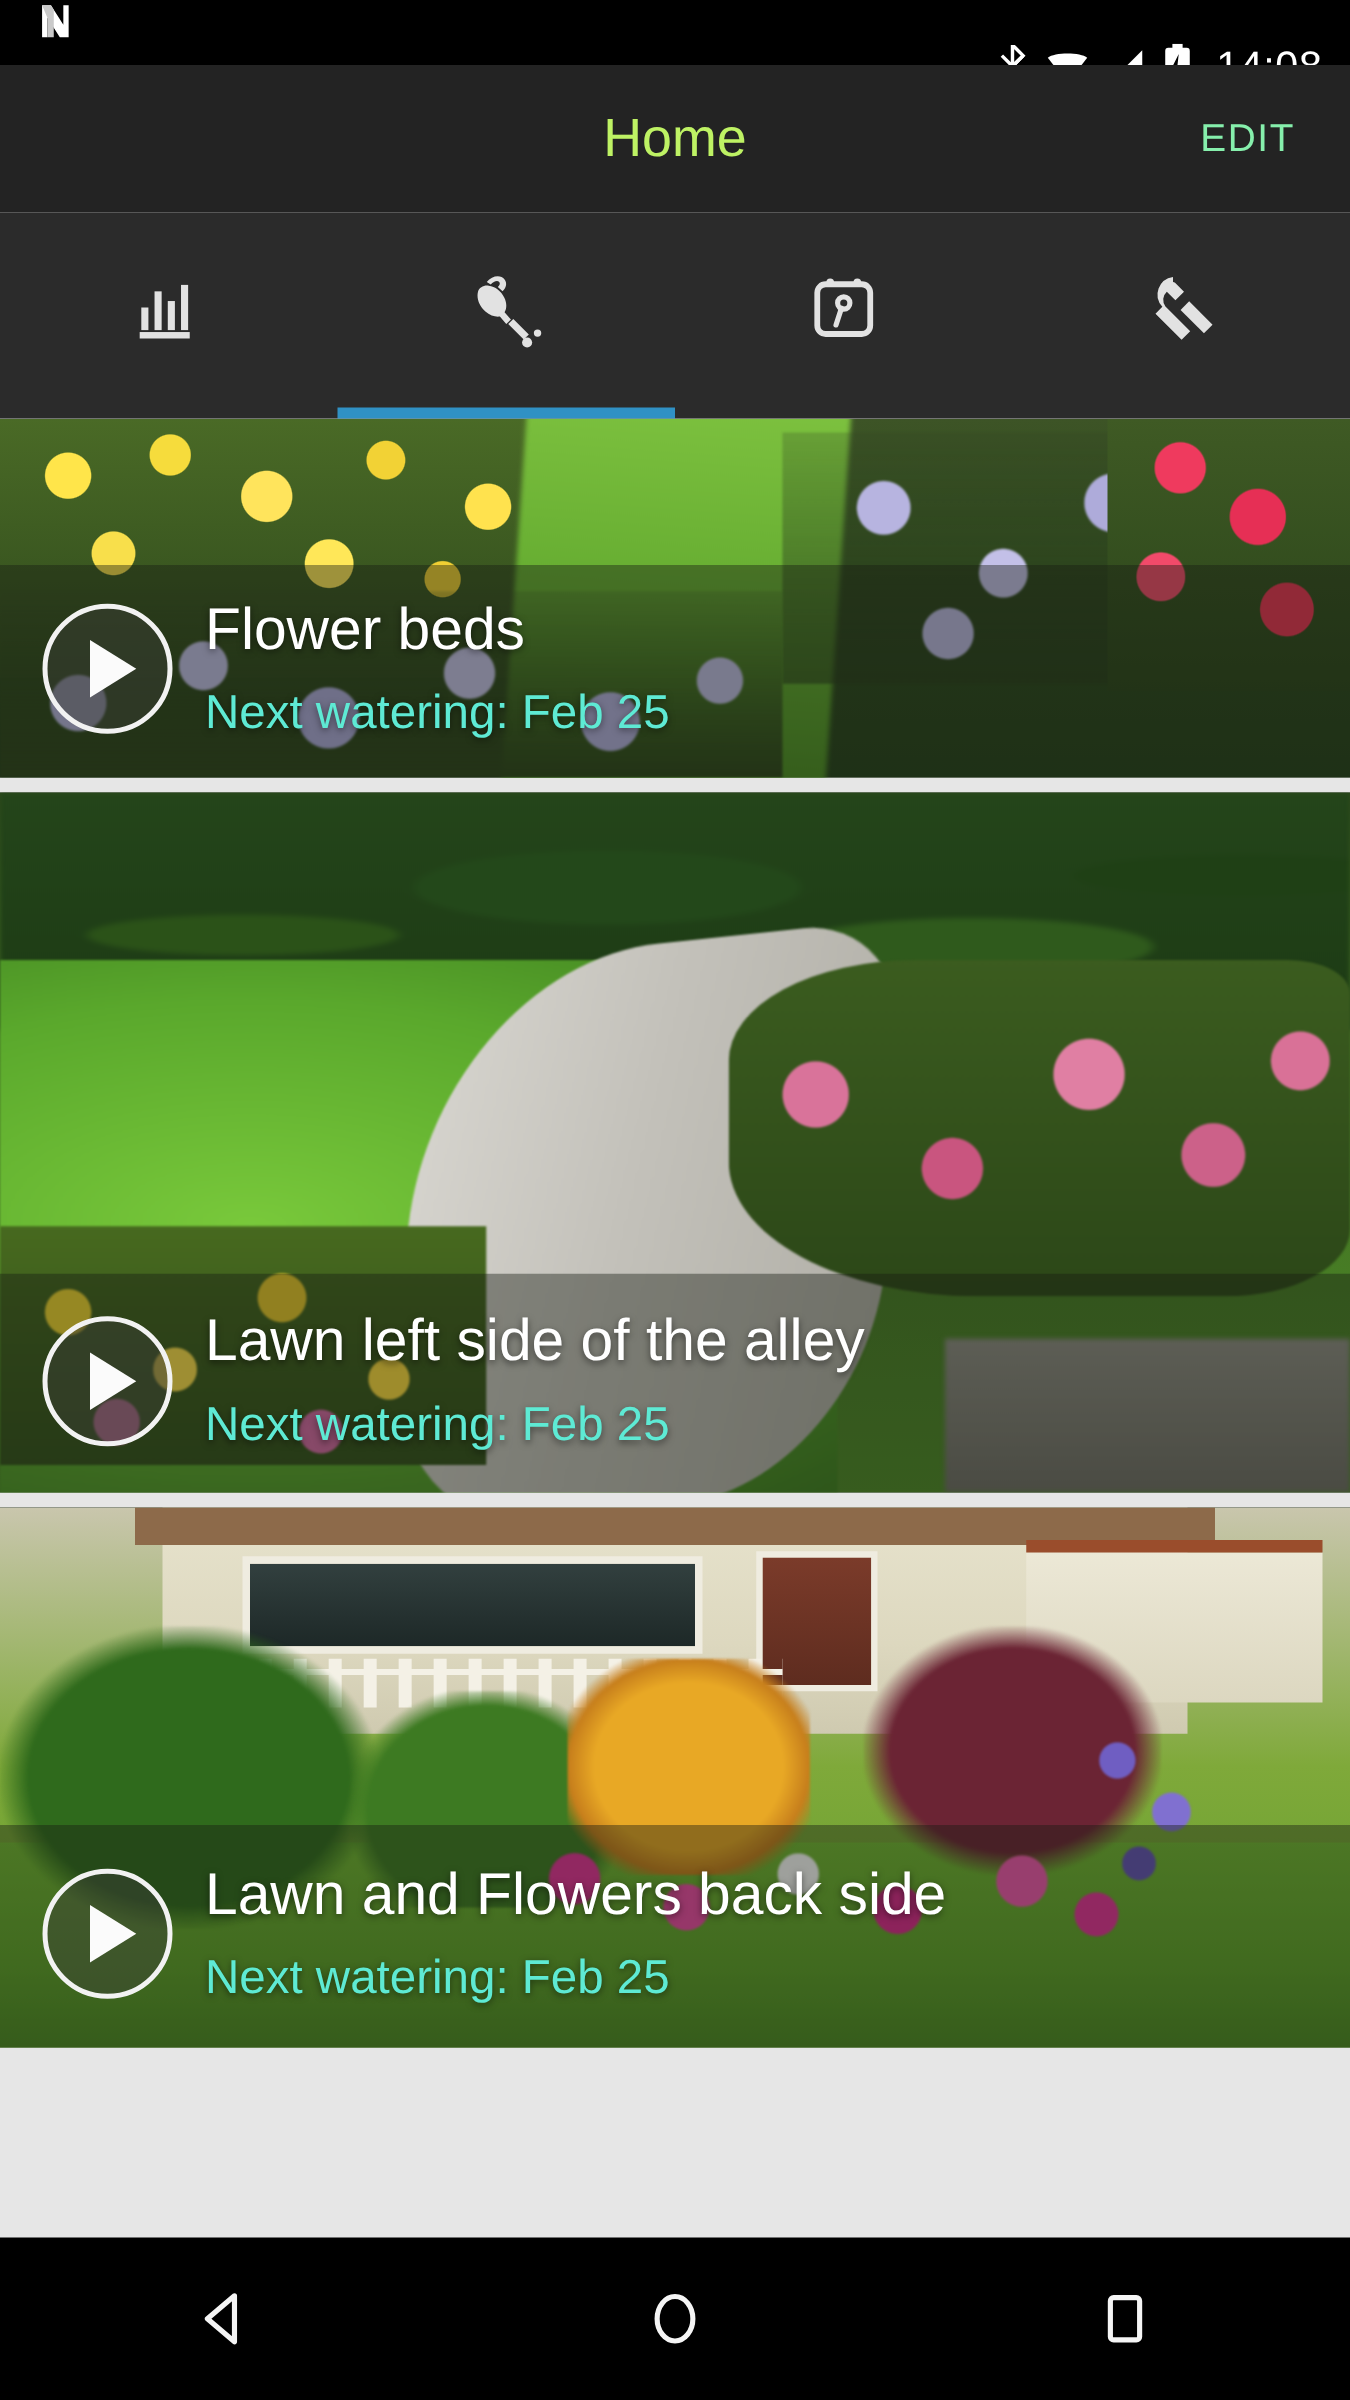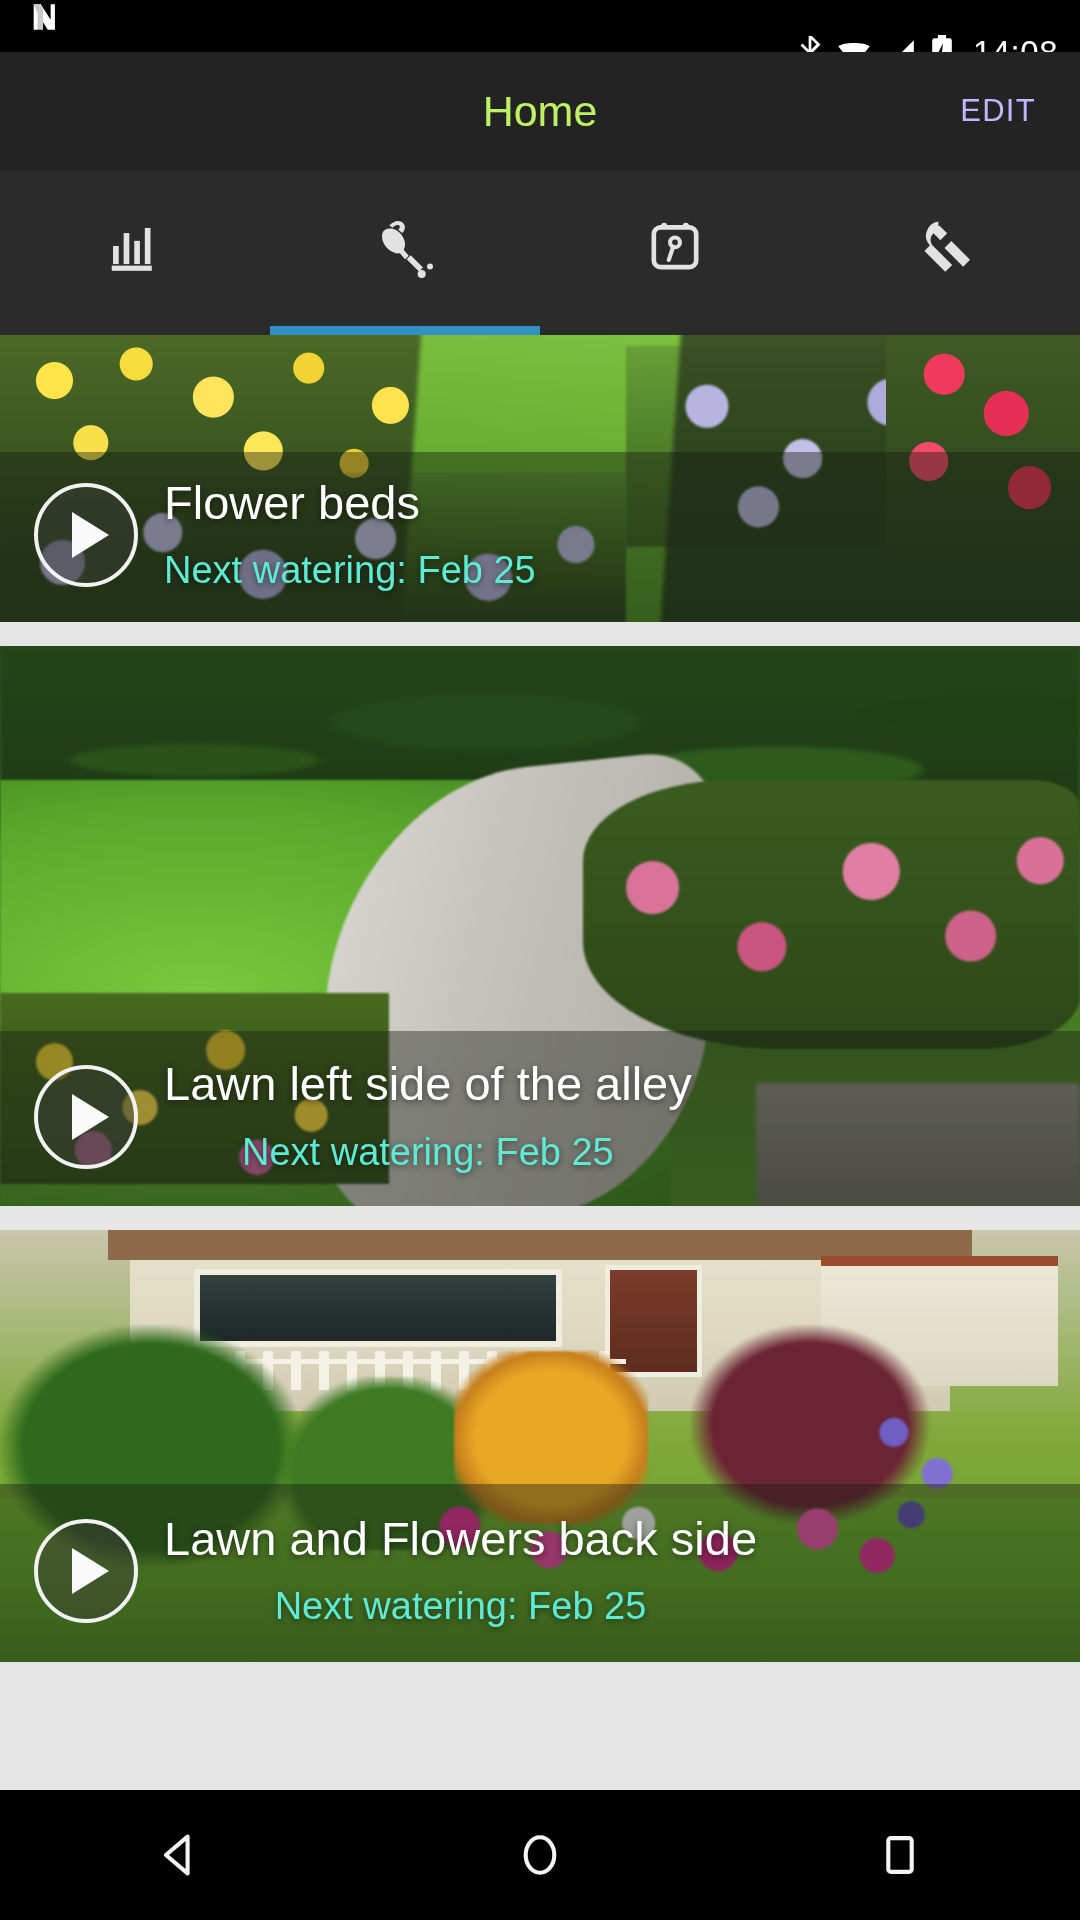--- a/index.html
+++ b/index.html
@@ -31,21 +31,21 @@
   .appbar-left {
     display:flex; align-items:center; gap:14px;
     padding-left:44px; cursor:pointer;
   }
   .back-label { color:#f2f2f2; font-size:41px; font-weight:400; }
   .appbar-title {
     position:absolute; left:0; width:1080px; text-align:center;
     color:#bef264; font-size:43px; font-weight:400; pointer-events:none;
   }
   .appbar-action {
-    margin-left:auto; padding-right:44px; color:#c4b5fd;
+    margin-left:auto; padding-right:44px; color:#86efac;
     font-size:31px; letter-spacing:1.3px; cursor:pointer; z-index:2;
   }
 
   
   .tabbar {
     position:absolute; top:170px; left:0; width:1080px; height:165px;
     background:#2b2b2b; display:flex;
   }
   .tab {
     flex:1; position:relative; display:flex;
@@ -57,21 +57,21 @@
     background:transparent;
   }
   .tab.active .tab-indicator { background:#3091c4; }
 
   
   .list {
     position:absolute; top:335px; left:0; width:1080px; height:1455px;
     background:#e6e6e6; overflow:hidden;
   }
   .card { position:relative; width:1080px; overflow:hidden; background:#1d2a14; }
-  .card + .card { margin-top:24px;text-align:center; }
+  .card + .card { margin-top:12px; }
   .card-photo { position:absolute; inset:0; }
   .card-overlay {
     position:absolute; left:0; bottom:0; width:100%;
     background:rgba(25,28,20,0.42);
     display:flex; align-items:center; gap:26px;
     padding:18px 30px 22px 34px;
   }
   .play-btn {
     flex:0 0 auto; width:104px; height:104px; border-radius:50%;
     border:4px solid #f2f2f2; background:rgba(60,62,55,0.45);

